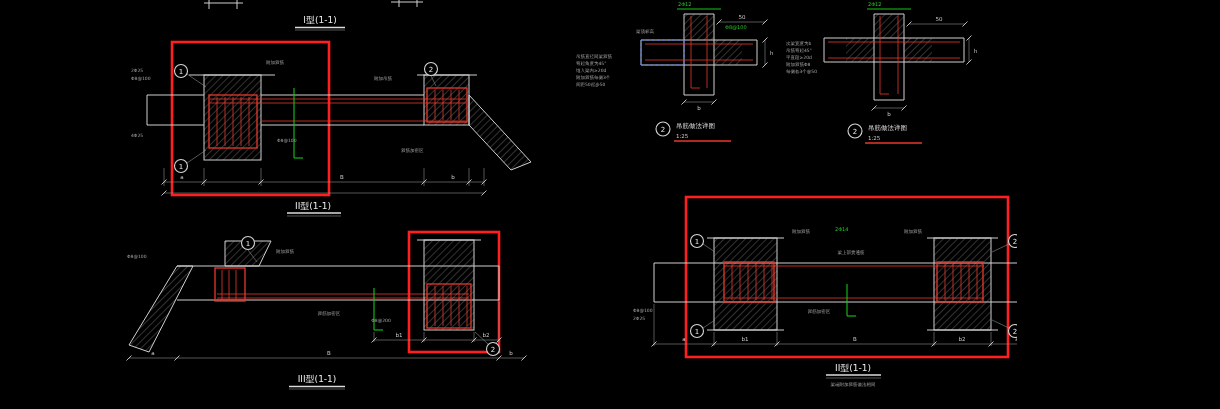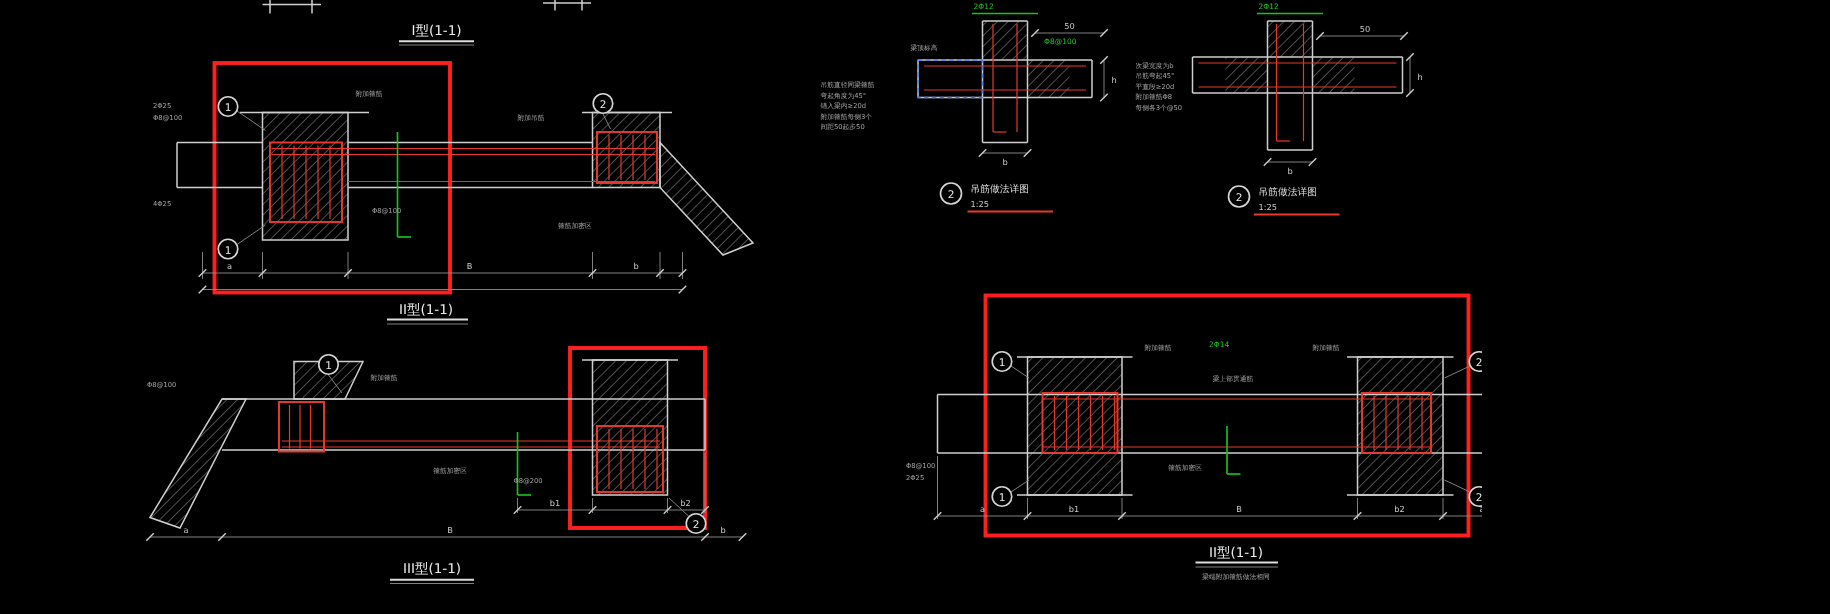--- a/index.html
+++ b/index.html
@@ -1,16 +1,16 @@
 <!DOCTYPE html>
 <html><head>
 <meta charset="utf-8">
 <style>
   html,body{margin:0;padding:0;background:#000;}
-  .stage{position:relative;width:988px;height:409px;background:#000;overflow:hidden;}
+  .stage{position:relative;width:988px;height:409px;background:#000;overflow:hidden;padding-left:29px;}
   svg{display:block;}
   .w{stroke:#cfcfcf;stroke-width:1;fill:none}
   .w05{stroke:#8f8f8f;stroke-width:0.6;fill:none}
   .tk{stroke:#cfcfcf;stroke-width:0.9;fill:none}
   .r{stroke:#e8392b;stroke-width:1.3;fill:none}
   .rthin{stroke:#e8392b;stroke-width:0.8;fill:none}
   .hl{stroke:#ff1f1f;stroke-width:2.6;fill:none}
   .g{stroke:#17c417;stroke-width:1.1;fill:none}
   .bl{stroke:#3f7cff;stroke-width:0.9;fill:none;stroke-dasharray:3 2.2}
   .hatch{fill:url(#hatch);stroke:#cfcfcf;stroke-width:1}

